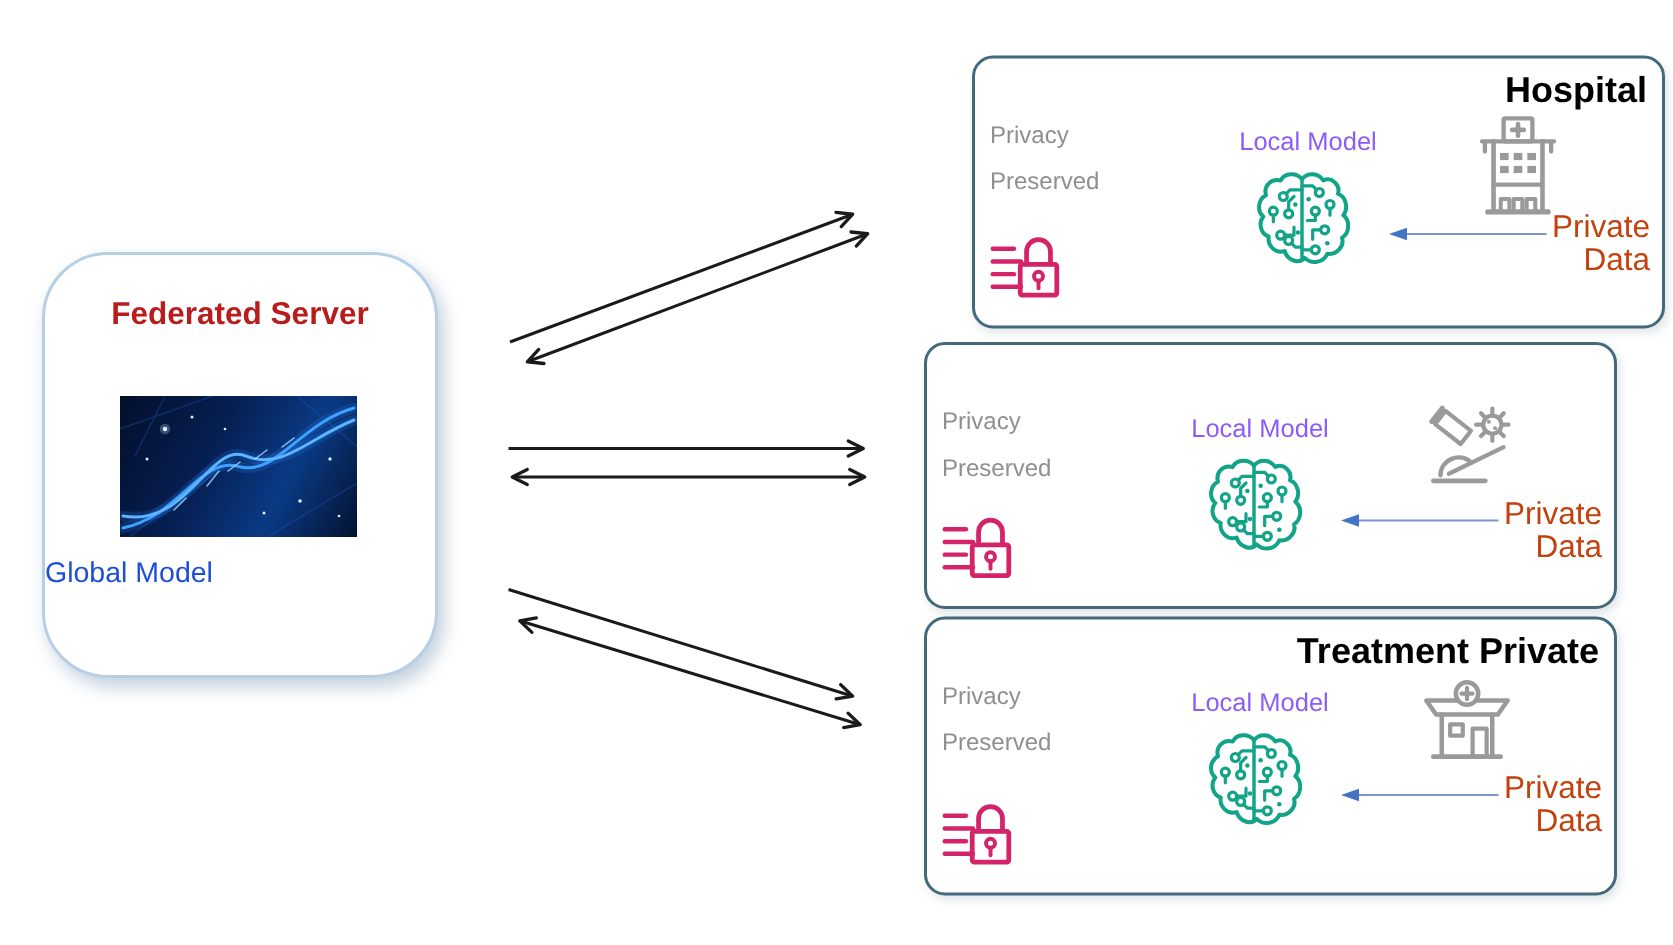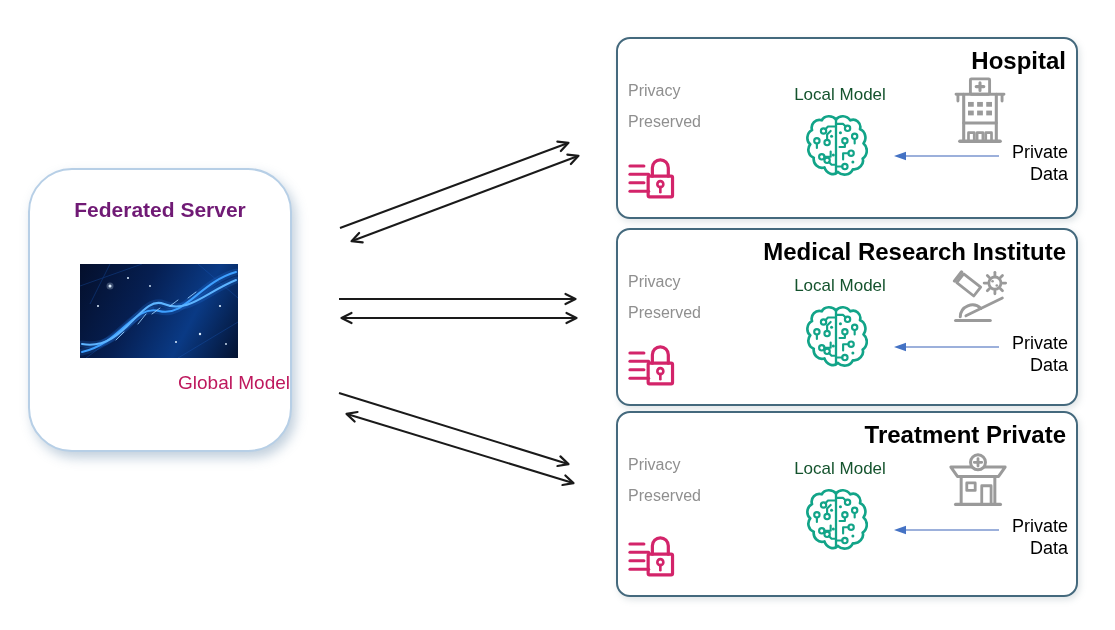--- a/index.html
+++ b/index.html
@@ -4,48 +4,48 @@
 <style>
   html,body{margin:0;padding:0;background:#ffffff;}
   .canvas{position:relative;width:1115px;height:630px;background:#ffffff;
           font-family:"Liberation Sans", sans-serif;overflow:hidden;}
 
   
   .server{position:absolute;left:28px;top:168px;width:260px;height:280px;
           background:#fff;border:2px solid #b7cfe6;border-radius:44px;
           box-shadow:4px 6px 12px rgba(120,150,180,.45);}
   .server-title{position:absolute;top:28px;left:0;width:100%;text-align:center;
-          font-size:21px;font-weight:bold;color:#701a75;}
+          font-size:21px;font-weight:bold;color:#b91c1c;}
   .server-img{position:absolute;left:50px;top:94px;width:158px;height:94px;
           background:linear-gradient(118deg,#040f2b 0%,#061f52 38%,#0a3a85 68%,#041230 100%);}
-  .server-caption{position:absolute;top:202px;left:0;width:100%;text-align:right;
-          font-size:19px;color:#be185d;}
+  .server-caption{position:absolute;top:202px;left:0;width:100%;text-align:left;
+          font-size:19px;color:#1d4ed8;}
 
   
   .client{position:absolute;left:616px;width:458px;background:#fff;
           border:2px solid #44697d;border-radius:14px;
           box-shadow:2px 3px 6px rgba(130,150,160,.25);}
-  .client-hospital{top:37px;height:178px;}
+  .client-hospital{top:37px;height:178px;margin-left:32px;}
   .client-mri{top:228px;height:174px;}
   .client-treatment{top:411px;height:182px;}
 
   .client-title{position:absolute;top:8px;right:10px;font-size:24px;font-weight:bold;
           color:#000;white-space:nowrap;}
   .privacy{position:absolute;left:10px;top:36px;font-size:16px;color:#8f8f8f;
           line-height:31px;white-space:pre-line;}
   .local-model{position:absolute;left:158px;top:46px;width:128px;text-align:center;
-          font-size:17px;color:#14532d;}
+          font-size:17px;color:#8b5cf6;}
   .brain{position:absolute;left:186px;top:74px;}
   .lock{position:absolute;left:8px;bottom:8px;}
   .org{position:absolute;}
   .org-hospital{left:336px;top:38px;}
   .org-micro{left:331px;top:40px;}
   .org-clinic{left:330px;top:40px;}
-  .private-data{position:absolute;right:8px;top:102px;text-align:right;font-size:18px;
-          color:#000000;line-height:22px;white-space:pre-line;}
+  .private-data{position:absolute;right:8px;top:102px;text-align:right;font-size:21px;
+          color:#c2410c;line-height:22px;white-space:pre-line;}
   .data-arrow{position:absolute;left:276px;top:110px;}
 
   
   .overlay{position:absolute;left:0;top:0;width:1115px;height:630px;pointer-events:none;}
 </style>
 </head>
 <body>
 
 <div class="canvas">
 
@@ -186,21 +186,20 @@
 
     <div class="private-data">Private
 Data</div>
     <svg class="data-arrow" width="108" height="14" viewBox="0 0 108 14" xmlns="http://www.w3.org/2000/svg">
       <line x1="10" y1="7" x2="105" y2="7" stroke="#7b96cf" stroke-width="1.3"></line>
       <polygon points="0,7 12,2.8 12,11.2" fill="#4472c4"></polygon>
     </svg>
   </section>
 
   <section class="client client-mri">
-    <div class="client-title">Medical Research Institute</div>
     <div class="privacy">Privacy
 Preserved</div>
     <div class="local-model">Local Model</div>
 
     <svg class="brain" width="64" height="68" viewBox="0 0 72 76" xmlns="http://www.w3.org/2000/svg">
       <g fill="none" stroke="#12a488" stroke-linecap="round" stroke-linejoin="round">
         <path stroke-width="3" d="M36,7 C32,2 23,2 20,8 C13,6 7,12 9,19 C3,22 2,31 7,35 C3,40 5,48 11,50 C10,57 16,63 23,61 C25,68 34,71 38,66 C43,71 52,70 55,63 C62,64 68,57 66,51 C72,47 72,38 67,34 C71,29 69,20 63,18 C65,11 58,5 52,8 C48,2 40,2 36,7 Z"></path>
         <path stroke-width="2.6" d="M36,8 V67"></path>
         <g stroke-width="2.4">
           <path d="M36,15 H27 L24,18"></path>

